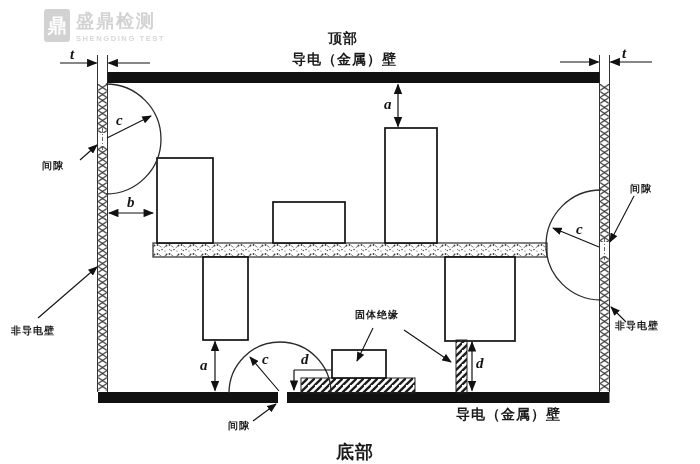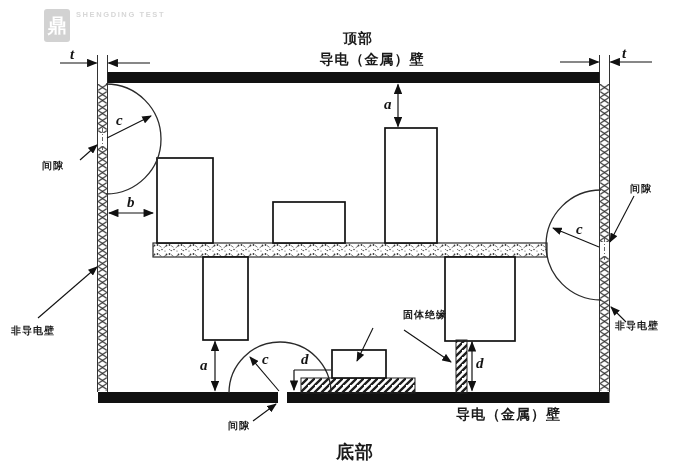--- a/index.html
+++ b/index.html
@@ -1,21 +1,21 @@
 <!DOCTYPE html>
 <html><head>
 <meta charset="utf-8">
 <style>
   html,body{margin:0;padding:0;background:#fff;}
   #stage{position:relative;width:700px;height:464px;background:#ffffff;overflow:hidden;
          font-family:"Liberation Sans",sans-serif;}
   #lineart{position:absolute;left:0;top:0;}
   .lbl{position:absolute;color:#1b1b1b;font-size:10px;font-weight:600;
        letter-spacing:1px;white-space:nowrap;line-height:1.15;}
-  .lbl.center{text-align:center;}
+  .lbl.center{text-align:left;}
   .dim{position:absolute;color:#141414;font-style:italic;font-weight:600;
        font-family:"Liberation Serif",serif;font-size:15px;line-height:1;white-space:nowrap;}
   
   #watermark{position:absolute;left:44px;top:9px;display:flex;align-items:flex-start;gap:6px;}
   #seal{width:26px;height:33px;background:#d2d2d2;border-radius:3px;color:#ffffff;
         display:flex;align-items:center;justify-content:center;font-size:19px;font-weight:bold;}
   #wm-text{display:flex;flex-direction:column;}
   #wm-cn{color:#d2d2d2;font-size:18px;font-weight:bold;letter-spacing:2px;}
   #wm-en{color:#d7d7d7;font-size:7.5px;font-weight:bold;letter-spacing:1.6px;margin-top:1px;}
 </style>
@@ -111,31 +111,32 @@
       <line x1="626" y1="322" x2="611" y2="307" marker-end="url(#arr)"></line>
       <line x1="253" y1="421" x2="276" y2="404" marker-end="url(#arr)"></line>
       <line x1="373" y1="328" x2="357" y2="361" marker-end="url(#arr)"></line>
       <line x1="404" y1="330" x2="451" y2="362" marker-end="url(#arr)"></line>
     </g>
   </svg>
 
   <div id="watermark">
     <div id="seal">鼎</div>
     <div id="wm-text">
+      <span id="wm-cn">盛鼎检测</span>
       <span id="wm-en">SHENGDING TEST</span>
     </div>
   </div>
 
   <div class="lbl center" style="left:328px;top:30px;width:60px;font-size:14px;">顶部</div>
   <div class="lbl center" style="left:292px;top:51px;width:160px;font-size:14px;">导电（金属）壁</div>
   <div class="lbl" style="left:42px;top:160px;">间隙</div>
   <div class="lbl" style="left:11px;top:325px;">非导电壁</div>
   <div class="lbl" style="left:630px;top:183px;">间隙</div>
   <div class="lbl" style="left:615px;top:320px;">非导电壁</div>
-  <div class="lbl" style="left:355px;top:309px;margin-left:48px;">固体绝缘</div>
+  <div class="lbl" style="left:355px;top:309px;">固体绝缘</div>
   <div class="lbl" style="left:228px;top:420px;">间隙</div>
   <div class="lbl" style="left:456px;top:406px;font-size:14px;">导电（金属）壁</div>
   <div class="lbl" style="left:336px;top:442px;font-size:18px;">底部</div>
 
   <div class="dim" style="left:70px;top:47px;">t</div>
   <div class="dim" style="left:622px;top:46px;">t</div>
   <div class="dim" style="left:384px;top:97px;">a</div>
   <div class="dim" style="left:127px;top:195px;">b</div>
   <div class="dim" style="left:200px;top:358px;">a</div>
   <div class="dim" style="left:116px;top:113px;">c</div>

